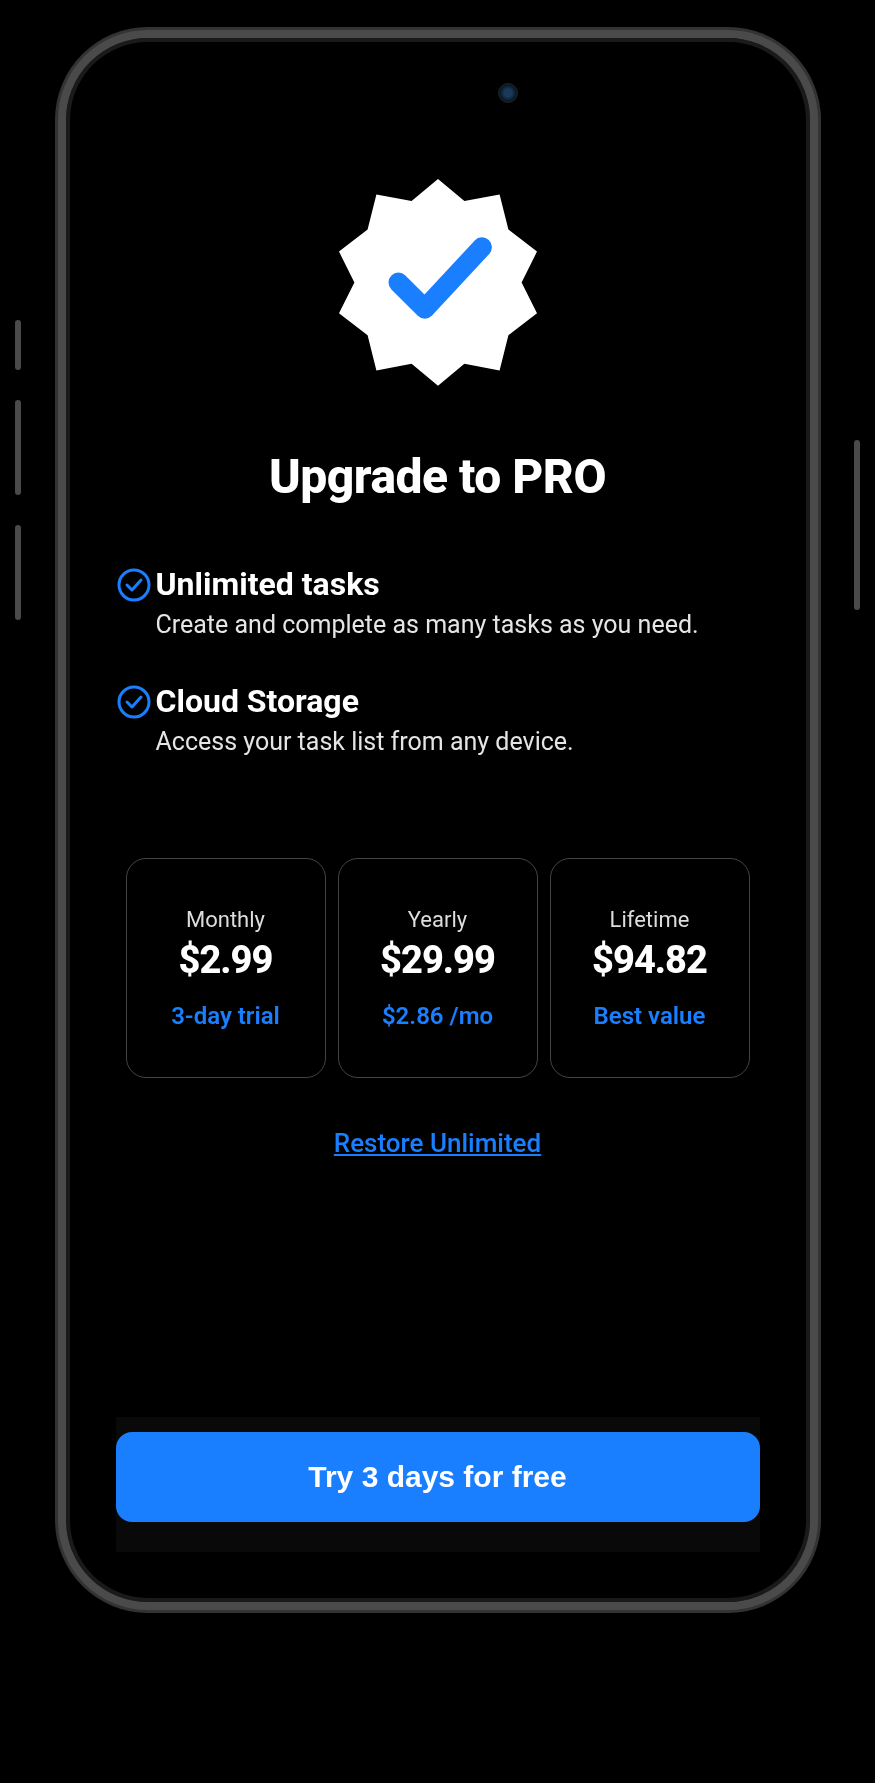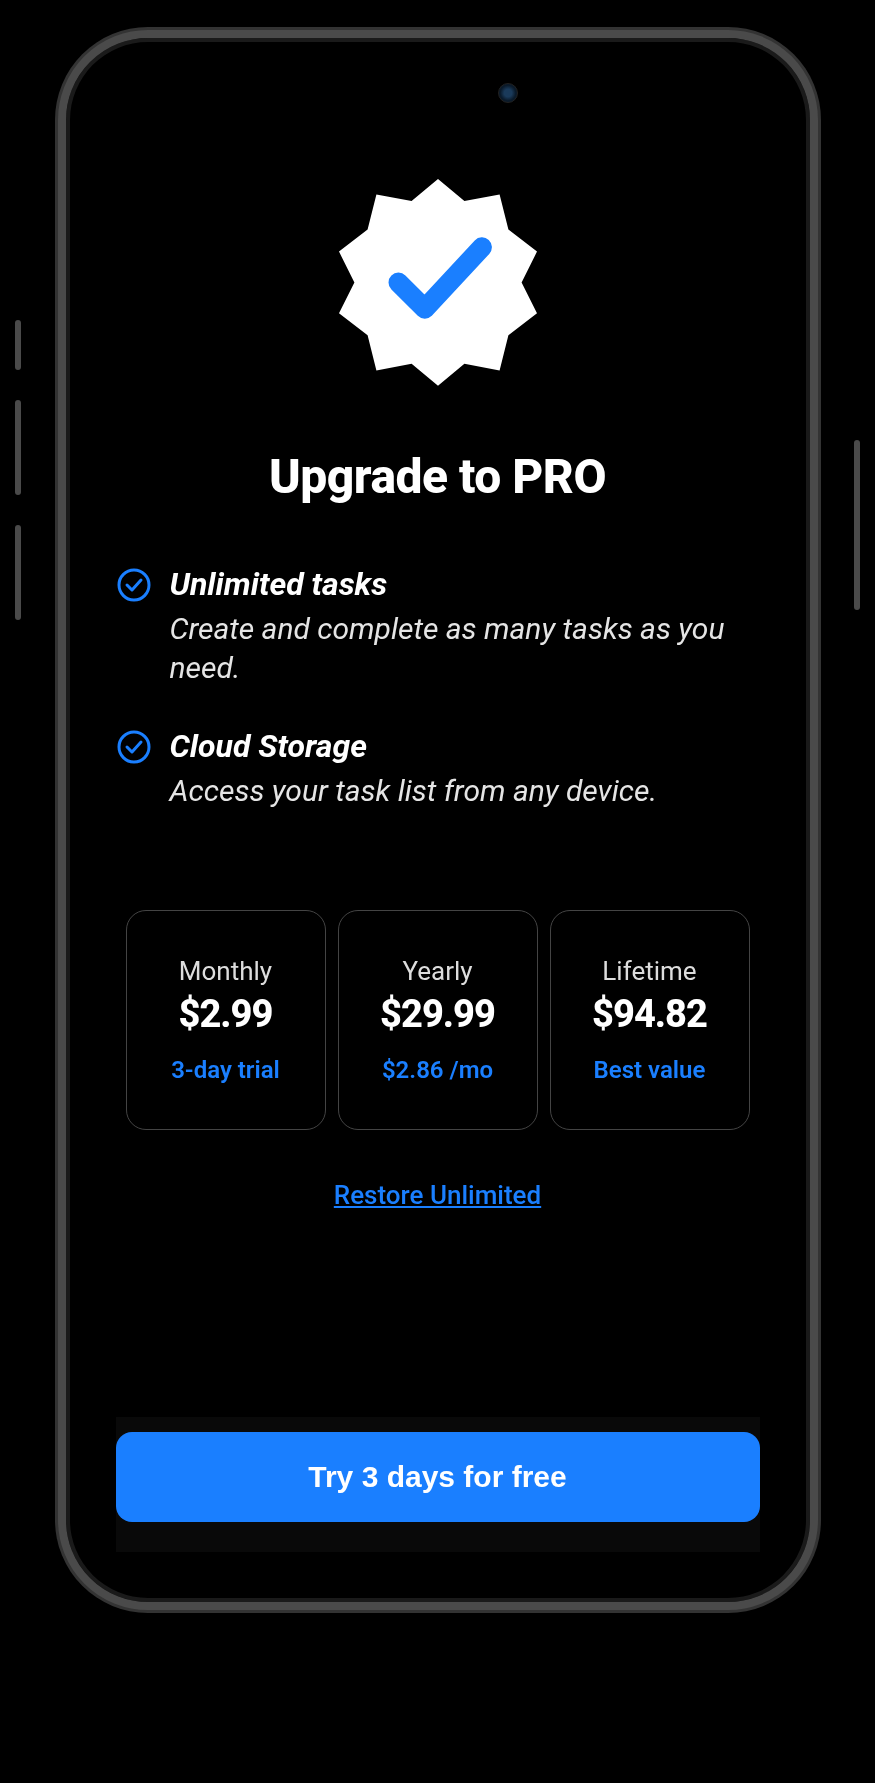--- a/index.html
+++ b/index.html
@@ -80,44 +80,43 @@
       letter-spacing: -0.5px;
     }
     
     .features {
       margin-bottom: 60px;
     }
     
     .feature-item {
       display: flex;
       align-items: flex-start;
-      gap: 18px;
+      gap: 4px;
       margin-bottom: 40px;
-      font-style: italic;
     }
     
     .check-circle {
       width: 36px;
       height: 36px;
       flex-shrink: 0;
       margin-top: 2px;
     }
     
     .feature-text {
       flex: 1;
     }
     
     .feature-title {
       font-size: 32px;
       font-weight: 700;
       margin-bottom: 6px;
     }
     
     .feature-desc {
-      font-size: 30px;
+      font-size: 25px;
       font-weight: 400;
       color: #e5e5e5;
       line-height: 1.3;
     }
     
     .plans {
       display: flex;
       gap: 12px;
       margin-bottom: 50px;
       padding: 0 10px;
@@ -131,21 +130,21 @@
       text-align: center;
       display: flex;
       flex-direction: column;
       align-items: center;
       justify-content: center;
       min-height: 220px;
       cursor: pointer;
     }
     
     .plan-label {
-      font-size: 26px;
+      font-size: 22px;
       font-weight: 400;
       color: #ddd;
       margin-bottom: 6px;
       text-align: right;
     }
     
     .plan-price {
       font-size: 38px;
       font-weight: 800;
       color: #fff;

